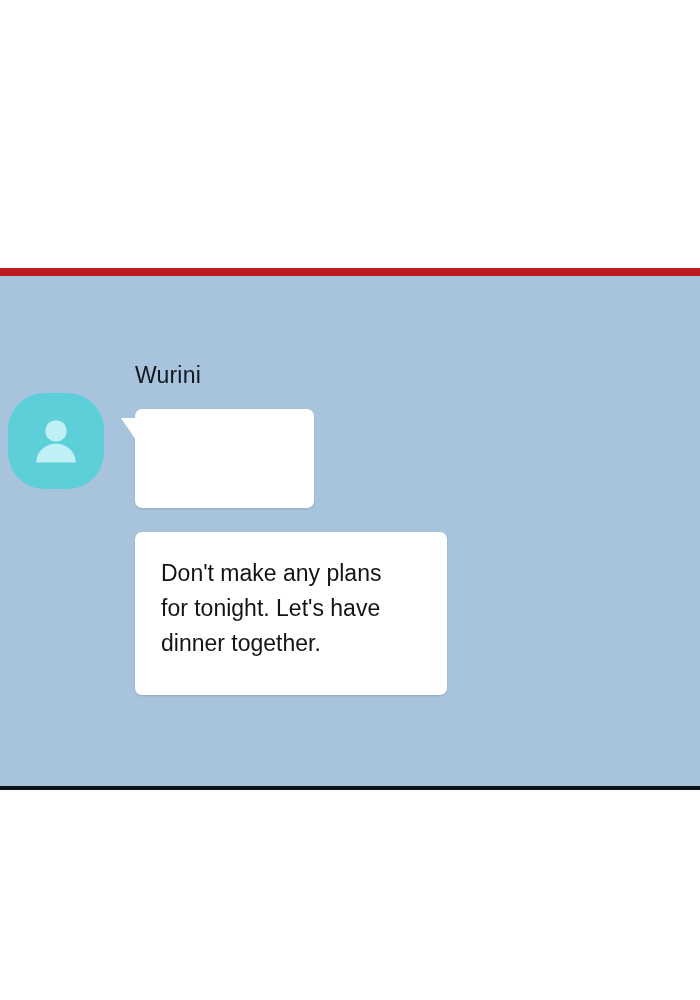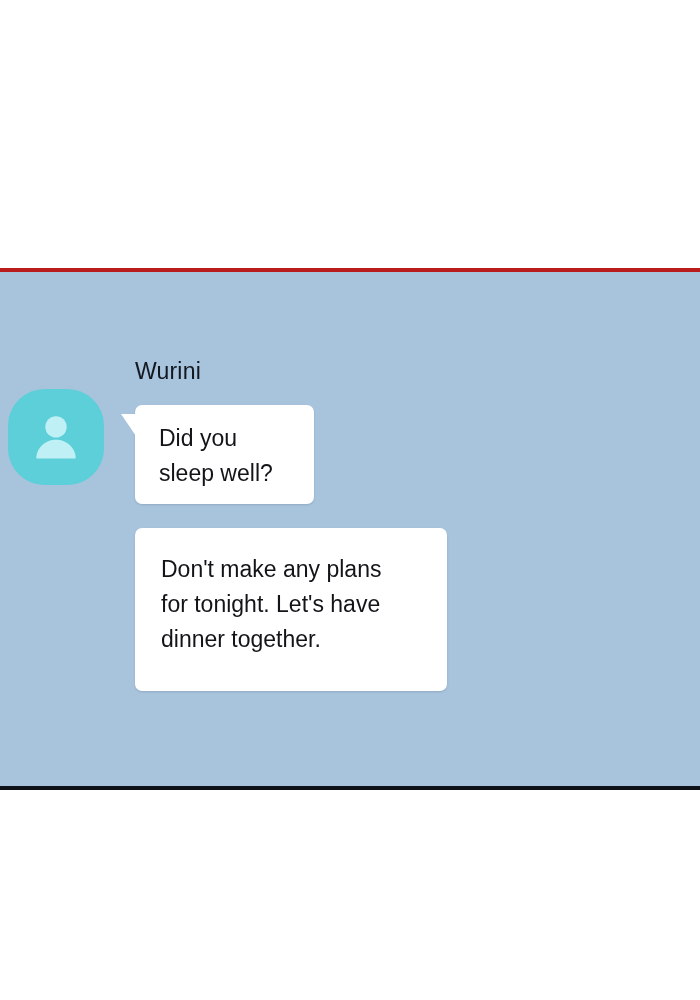--- a/index.html
+++ b/index.html
@@ -26,21 +26,21 @@
   }
 
   
   #chat-panel {
     position: absolute;
     left: 0;
     top: 268px;
     width: 700px;
     height: 522px;
     background: #a8c3dc;
-    border-top: 4px solid #b91c1c;
+    border-top: 8px solid #b91c1c;
     border-bottom: 4px solid #0d1118;
     box-sizing: border-box;
   }
 
   
   #avatar {
     position: absolute;
     left: 8px;
     top: 117px;          
     width: 96px;
@@ -125,22 +125,20 @@
       <svg viewBox="0 0 48 48" aria-hidden="true">
         <circle cx="24" cy="15" r="9.5" fill="#bff0f5"></circle>
         <path d="M6.5 43c0-9.2 7.8-16.5 17.5-16.5S41.5 33.8 41.5 43z" fill="#bff0f5"></path>
       </svg>
     </div>
 
     <div id="sender-name">Wurini</div>
 
     <div class="bubble" id="bubble-1">
       <span class="tail"></span>
-      <span class="bubble-text">Did you
-sleep well?</span>
     </div>
 
     <div class="bubble" id="bubble-2">
       <span class="bubble-text">Don't make any plans
 for tonight. Let's have
 dinner together.</span>
     </div>
 
   </div>
 

